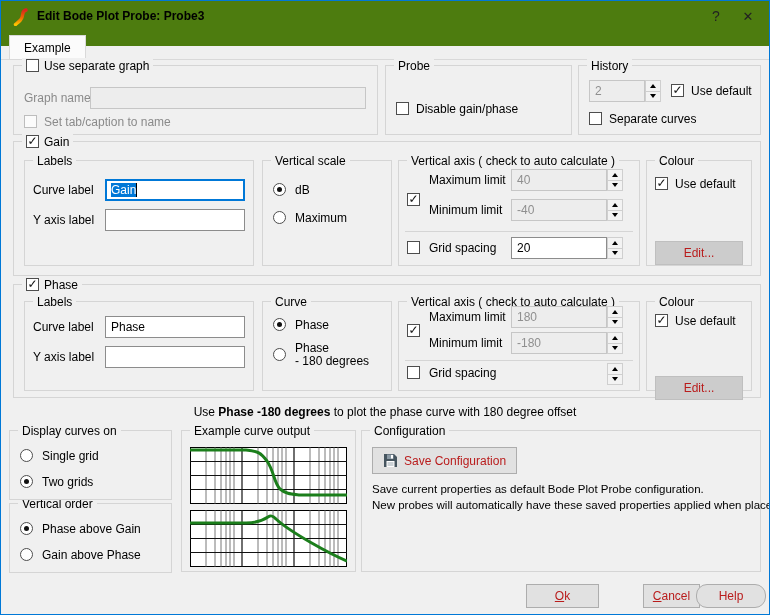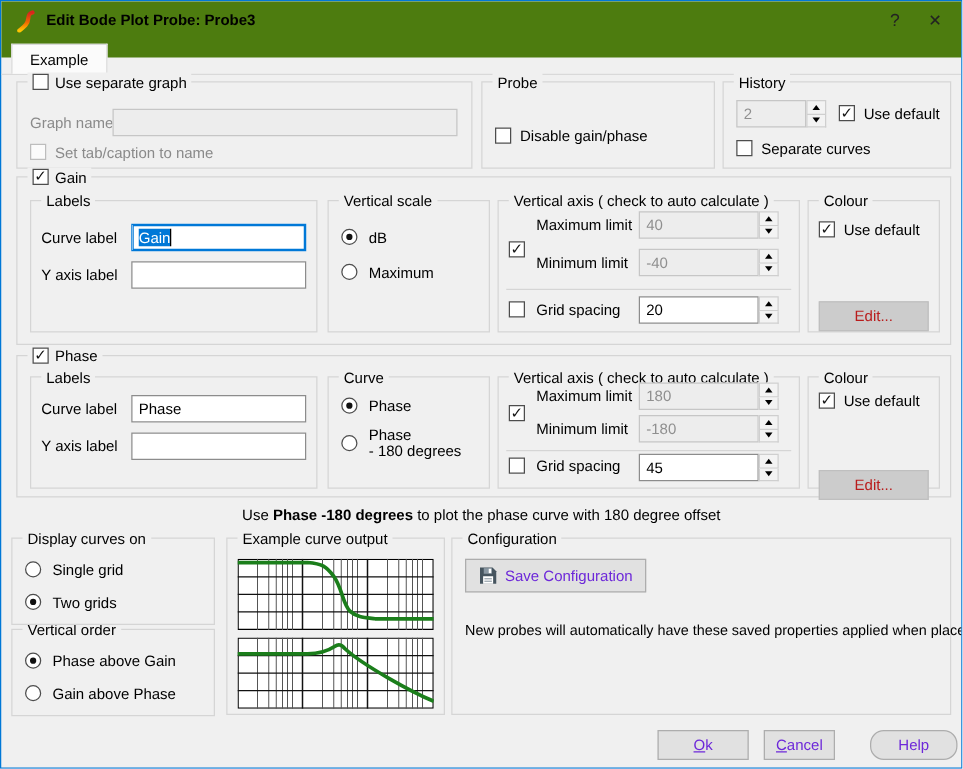--- a/index.html
+++ b/index.html
@@ -46,21 +46,21 @@
   .seltext{background:#0078d7;color:#fff;}
   .caret{width:1px;height:14px;background:#000;}
   
   .spin{position:absolute;width:16px;height:22px;display:flex;flex-direction:column;box-sizing:border-box;}
   .sb{flex:1;display:flex;align-items:center;justify-content:center;background:#f3f3f3;border:1px solid #cfcfcf;box-sizing:border-box;}
   .sb + .sb{border-top:none;}
   .sb::after{content:"";width:0;height:0;border-left:3px solid transparent;border-right:3px solid transparent;}
   .sb.up::after{border-bottom:4px solid #000;}
   .sb.dn::after{border-top:4px solid #000;}
   
-  .btn{position:absolute;background:#e1e1e1;border:1px solid #adadad;font:inherit;font-size:12px;color:#6d28d9;
+  .btn{position:absolute;background:#e1e1e1;border:1px solid #adadad;font:inherit;font-size:12px;color:#b91c1c;
        display:flex;align-items:center;justify-content:center;box-sizing:border-box;}
   .btn.disabled{background:#cccccc;border-color:#bfbfbf;color:#b91c1c;margin-top:36px;}
   .btn-save{gap:6px;padding:0 10px;}
   .sep{position:absolute;height:1px;background:#d5d5d5;}
   .u{text-decoration:underline;}
   .note{position:absolute;left:0;right:0;top:404px;text-align:center;}
   .desc{position:absolute;white-space:nowrap;font-size:11.5px;}
   .plot{position:absolute;left:8px;background:#fff;}
 </style>
 </head>
@@ -243,21 +243,20 @@
       </span>
       <span class="lbl" style="left:30px;top:34px;">Minimum limit</span>
       <input class="txt" style="left: 112px; top: 30px; width: 96px;" disabled="" value="-180">
       <span class="spin" style="left:208px;top:30px;">
         <span class="sb up"></span>
           <span class="sb dn"></span>
       </span>
       <div class="sep" style="left:6px;right:6px;top:58px;"></div>
       <span class="cb" style="left:8px;top:64px;"></span>
       <span class="lbl" style="left:30px;top:64px;">Grid spacing</span>
-      <input class="txt" style="left: 112px; top: 61px; width: 96px;" value="45">
       <span class="spin" style="left:208px;top:61px;">
         <span class="sb up"></span>
           <span class="sb dn"></span>
       </span>
     </div>
 
     <div class="grp" style="left:632px;top:16px;width:104px;height:88px;">
       <div class="grp-title">
           <span>Colour</span>
         </div>
@@ -325,24 +324,25 @@
       <svg width="15" height="15" viewBox="0 0 15 15">
         <path d="M1 1 h10 l3 3 v10 h-13 z" fill="#46555f"></path>
         <rect x="4" y="1.5" width="6.5" height="4.5" fill="#8a98a3"></rect>
         <rect x="8" y="2" width="2" height="3.5" fill="#ffffff"></rect>
         <rect x="3.5" y="8" width="8" height="6" fill="#ffffff"></rect>
         <rect x="4.5" y="9.5" width="6" height="1" fill="#9aa5ad"></rect>
         <rect x="4.5" y="11.5" width="6" height="1" fill="#9aa5ad"></rect>
       </svg>
       <span>Save Configuration</span>
     </div>
+    <span class="desc" style="left:10px;top:52px;">Save current properties as default Bode Plot Probe configuration.</span>
     <span class="desc" style="left:10px;top:68px;">New probes will automatically have these saved properties applied when placed.</span>
   </div>
 
   <div class="btn" style="left:525px;top:583px;width:73px;height:24px;">
     <span><span class="u">O</span><span>k</span></span>
   </div>
-  <div class="btn" style="left:610px;top:583px;width:57px;height:24px;">
+  <div class="btn" style="left:642px;top:583px;width:57px;height:24px;">
     <span><span class="u">C</span><span>ancel</span></span>
   </div>
   <div class="btn" style="left:695px;top:583px;width:70px;height:24px;border-radius:11px;">Help</div>
 
 </div>
 
 </body></html>

